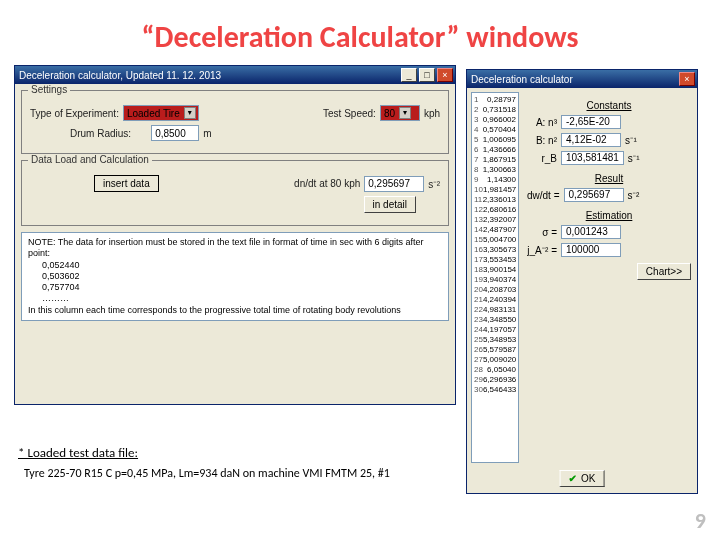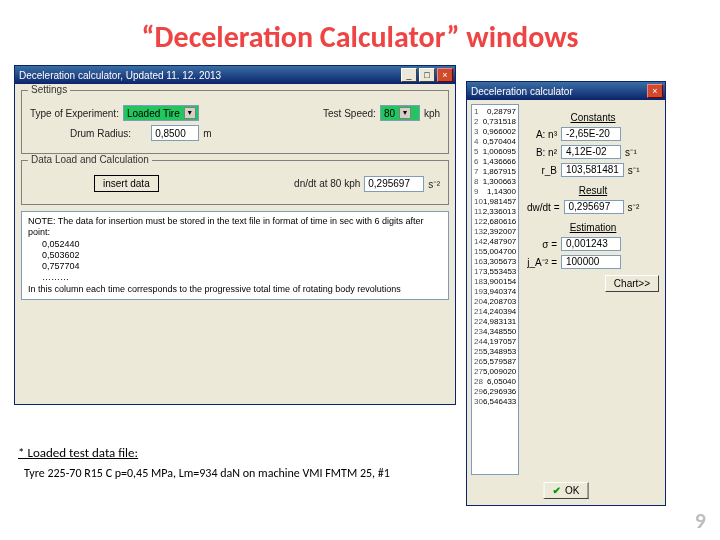--- a/index.html
+++ b/index.html
@@ -66,21 +66,21 @@
     font-size: 10px;
     color: #333;
   }
   .row { display: flex; align-items: center; gap: 4px; margin: 4px 0; }
   .lbl { color:#222; }
   .field {
     background:#fff; border:1px solid #7f9db9;
     height:16px; padding:0 3px; font-size:10px;
   }
   .combo {
-    background:#22c55e; border:1px solid #7f9db9; height:16px;
+    background:#b91c1c; border:1px solid #7f9db9; height:16px;
     display:flex; align-items:center; padding:0 2px 0 3px; font-size:10px;
   }
   .combo .arrow {
     width:12px; height:12px; background:#d4d0c8;
     border:1px solid #808080; margin-left:4px;
     font-size:8px; line-height:10px; text-align:center;
   }
   .btn {
     background:#ece9d8;
     border:1px solid #fff;
@@ -173,33 +173,38 @@
     <div class="group">
       <span class="legend">Data Load and Calculation</span>
       <div class="row">
         <span style="width:60px"></span>
         <button class="btn" style="border:1px solid #000">insert data</button>
         <span style="flex:1"></span>
         <span class="lbl">dn/dt at 80 kph</span>
         <input class="field" style="width: 60px;" value="0,295697">
         <span class="lbl">s⁻²</span>
       </div>
+      <div class="row">
+        <span style="flex:1"></span>
+        <button class="btn">in detail</button>
+        <span style="width:20px"></span>
+      </div>
     </div>
 
     <div class="note">
       <div>NOTE: The data for insertion must be stored in the text file in format of time in sec with 6 digits after point:</div>
       <div style="margin-left:14px">0,052440</div>
       <div style="margin-left:14px">0,503602</div>
       <div style="margin-left:14px">0,757704</div>
       <div style="margin-left:14px">………</div>
       <div>In this column each time corresponds to the progressive total time of rotating body revolutions</div>
     </div>
   </div>
 
-  <div class="win" style="left:466px; top:16px; width:200px; height:425px;">
+  <div class="win" style="left:466px; top:4px; width:232px; height:425px;">
     <div class="titlebar">
       <span>Deceleration calculator</span>
       <span class="toolbuttons">
         <span class="tbtn close">×</span>
       </span>
     </div>
 
     <div class="listnum">
         <div class="r">
           <span class="ix">1</span>

